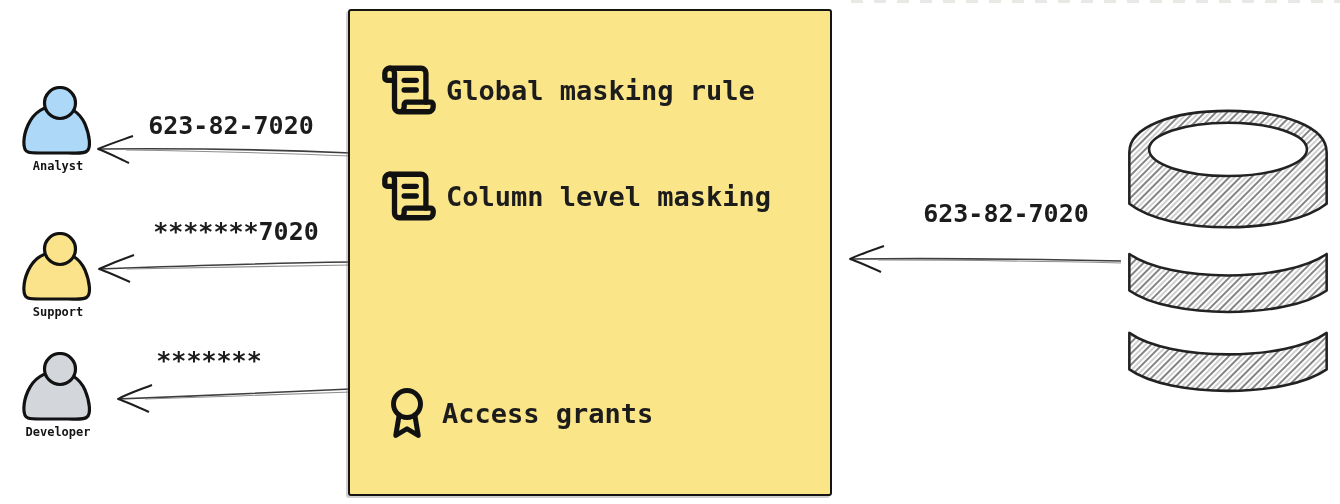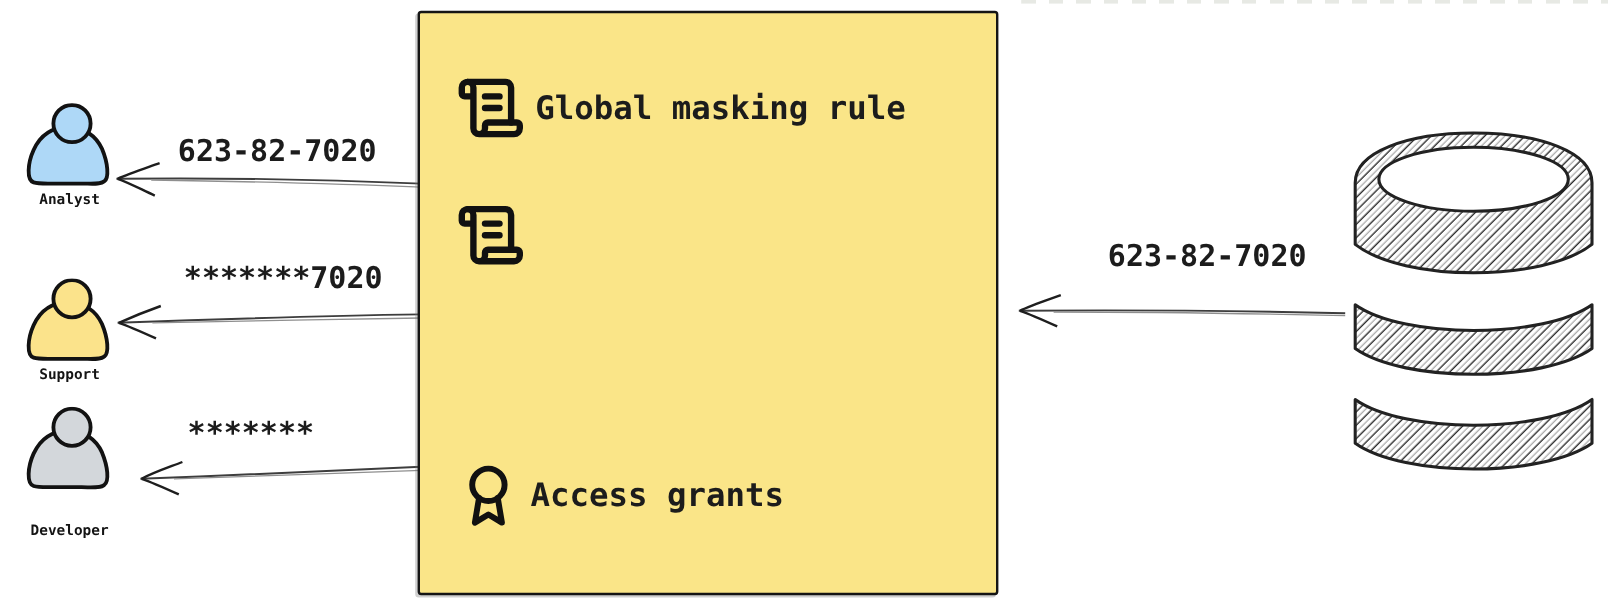--- a/index.html
+++ b/index.html
@@ -77,21 +77,21 @@
   </div>
 
   <div class="persona" style="top:232px;">
     <svg width="80" height="70" viewBox="0 0 80 70">
       <path d="M10,66 C4,64 5,50 10,39 C16,26 26,20 39,20 C52,20 62,27 67,38 C72,50 73,62 69,65 C66,68 58,67 50,67 L22,67 C17,67 13,67 10,66 Z" stroke="#121212" stroke-width="3.2" stroke-linejoin="round" fill="#FBE38B"></path>
       <circle cx="42" cy="17" r="15.5" stroke="#121212" stroke-width="3.2" fill="#FBE38B"></circle>
     </svg>
     <div class="persona-label">Support</div>
   </div>
 
-  <div class="persona" style="top:339px;gap:23px;">
+  <div class="persona" style="top:352px;">
     <svg width="80" height="70" viewBox="0 0 80 70">
       <path d="M10,66 C4,64 5,50 10,39 C16,26 26,20 39,20 C52,20 62,27 67,38 C72,50 73,62 69,65 C66,68 58,67 50,67 L22,67 C17,67 13,67 10,66 Z" stroke="#121212" stroke-width="3.2" stroke-linejoin="round" fill="#D3D7DB"></path>
       <circle cx="42" cy="17" r="15.5" stroke="#121212" stroke-width="3.2" fill="#D3D7DB"></circle>
     </svg>
     <div class="persona-label">Developer</div>
   </div>
 
   <div class="mask-box">
 
     <div class="box-row" style="top:44px;">
@@ -104,20 +104,21 @@
       <span class="row-label">Global masking rule</span>
     </div>
 
     <div class="box-row" style="top:150px;">
       <svg class="lucide" width="58" height="58" viewBox="0 0 24 24">
         <path d="M15 12h-5"></path>
           <path d="M15 8h-5"></path>
           <path d="M19 17V5a2 2 0 0 0-2-2H4"></path>
         <path d="M8 21h12a2 2 0 0 0 2-2v-1a1 1 0 0 0-1-1H11a1 1 0 0 0-1 1v1a2 2 0 1 1-4 0V5a2 2 0 1 0-4 0v2a1 1 0 0 0 1 1h3"></path>
       </svg>
+      <span class="row-label">Column level masking</span>
     </div>
 
 
     <div class="box-row" style="top:367px;">
       <svg class="lucide" width="54" height="66" viewBox="0 0 24 24">
         <circle cx="12" cy="8" r="6"></circle>
         <path d="M15.477 12.89 17 22l-5-3-5 3 1.523-9.11"></path>
       </svg>
       <span class="row-label">Access grants</span>
     </div>

